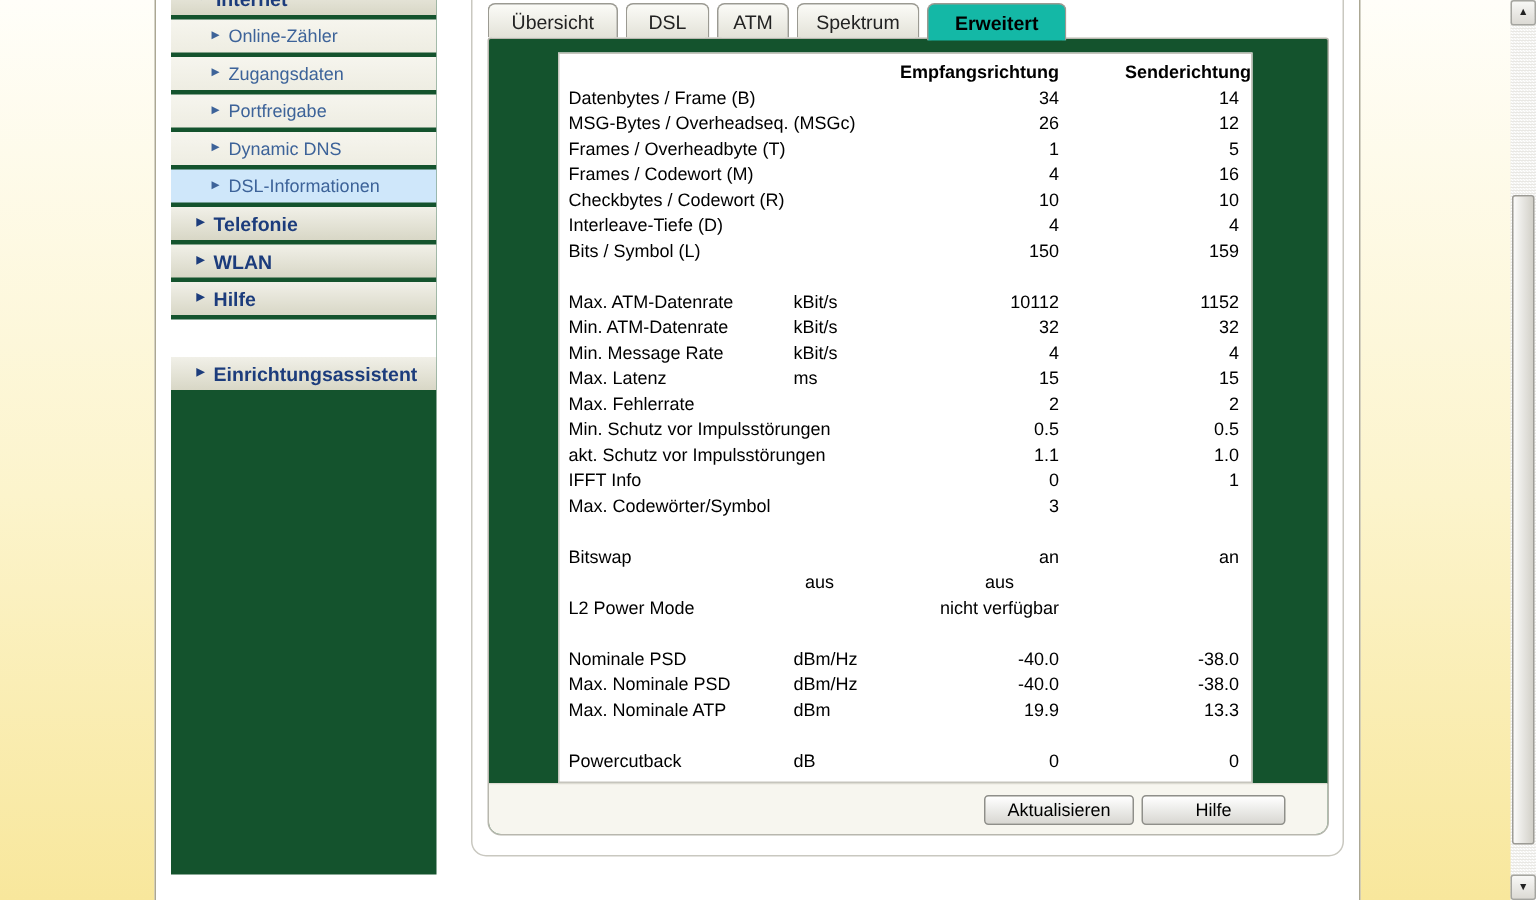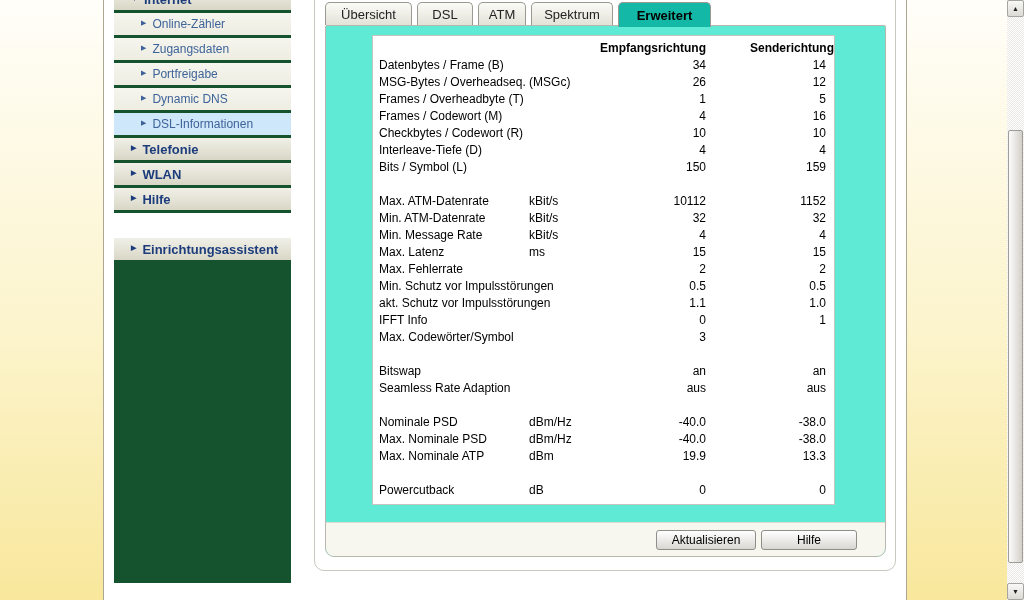--- a/index.html
+++ b/index.html
@@ -30,21 +30,21 @@
   .tab { height:23px; border:1px solid #9b9a92; border-bottom:none;
     border-radius:5px 5px 0 0; background:linear-gradient(#fbfbf7,#e3e2d8);
     font-size:13px; color:#222; display:flex; align-items:center; justify-content:center;
     cursor:pointer; }
   .tab.active { background:#14b8a6; font-weight:bold; color:#000; height:25px; }
 
   
   .outer-panel { position:absolute; left:314px; top:-16px; width:582px; height:587px;
     border:1px solid #c9c8c0; border-radius:10px; background:#ffffff; z-index:1; }
   .inner-panel { position:absolute; left:325px; top:25px; width:561px; height:532px;
-    border:1px solid #b8b7ae; border-radius:2px 2px 9px 9px; background:#5eead4; z-index:2; }
+    border:1px solid #b8b7ae; border-radius:2px 2px 9px 9px; background:#14532d; z-index:2; }
 
   
   .dsl-table { position:absolute; left:46px; top:9px; width:463px;
     border:1px solid #c6c5bd; background:#fff; padding:4px 0 5px 0;
     font-size:12px; color:#000; }
   .t-header { display:flex; height:17px; line-height:17px; font-weight:bold; }
   .t-h1 { width:333px; text-align:right; }
   .t-h2 { width:128px; text-align:right; }
   .t-row { display:flex; height:17px; line-height:17px; padding-left:6px; }
   .c-label { width:150px; white-space:nowrap; }
@@ -240,24 +240,29 @@
           <span class="c-tx"></span>
         </div>
         <div class="t-blank"></div>
         <div class="t-row">
           <span class="c-label">Bitswap</span>
           <span class="c-unit"></span>
           <span class="c-rx">an</span>
           <span class="c-tx">an</span>
         </div>
         <div class="t-row">
-          <span class="c-label">Seamless Rate Adaption</span>
           <span class="c-unit"></span>
           <span class="c-rx">aus</span>
           <span class="c-tx">aus</span>
+        </div>
+        <div class="t-row">
+          <span class="c-label">L2 Power Mode</span>
+          <span class="c-unit"></span>
+          <span class="c-rx">nicht verfügbar</span>
+          <span class="c-tx"></span>
         </div>
         <div class="t-blank"></div>
         <div class="t-row">
           <span class="c-label">Nominale PSD</span>
           <span class="c-unit">dBm/Hz</span>
           <span class="c-rx">-40.0</span>
           <span class="c-tx">-38.0</span>
         </div>
         <div class="t-row">
           <span class="c-label">Max. Nominale PSD</span>

